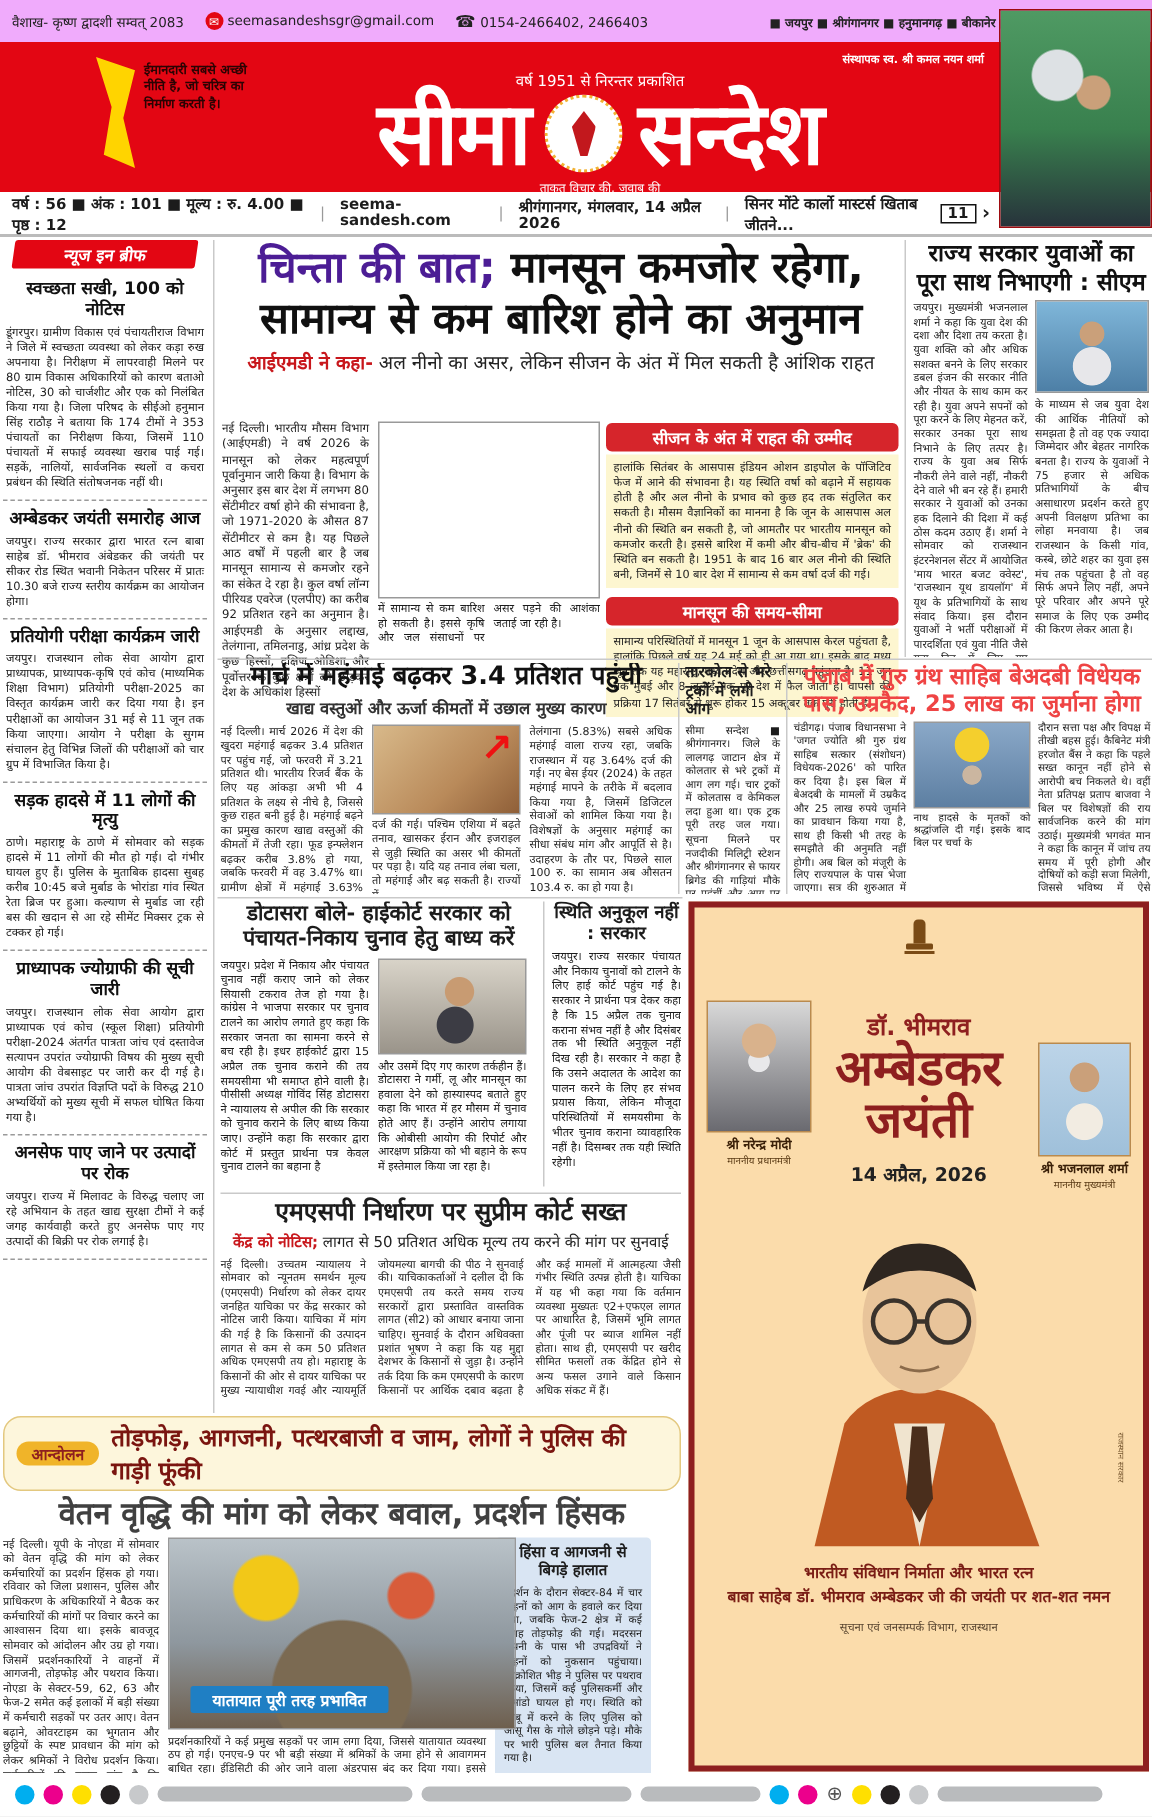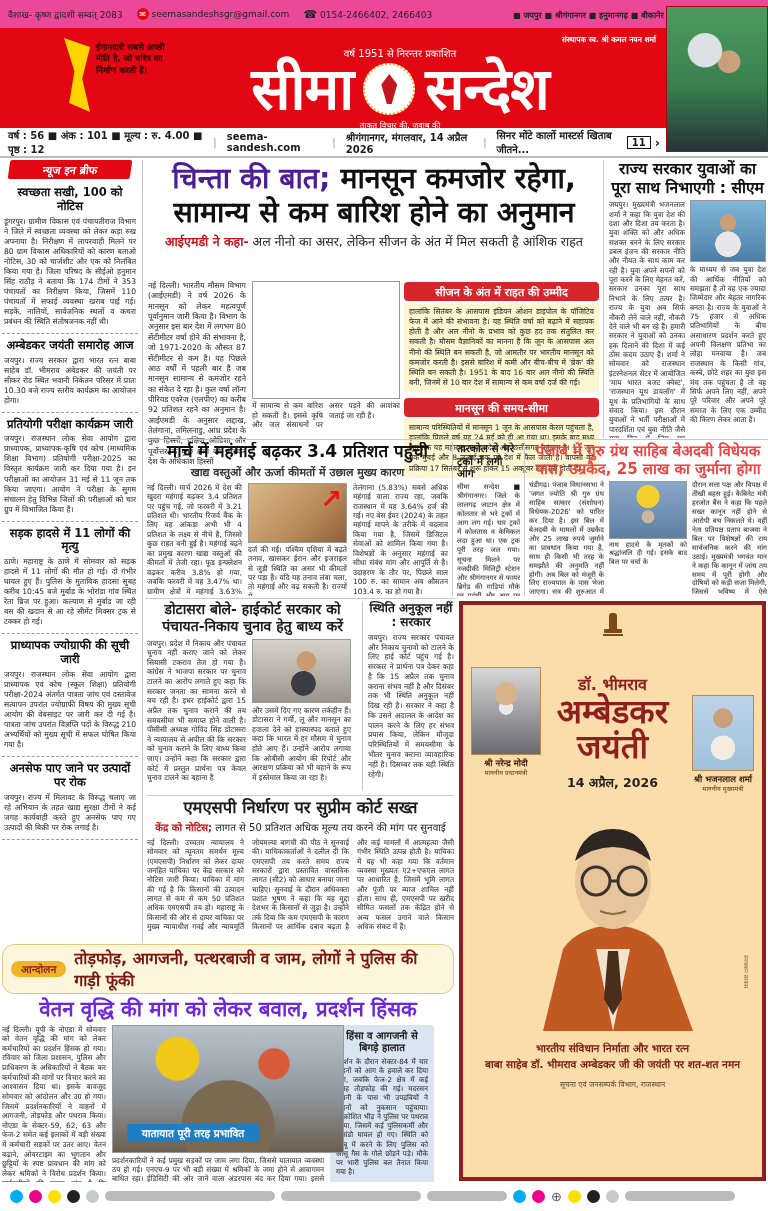--- a/index.html
+++ b/index.html
@@ -3,21 +3,21 @@
 <meta charset="utf-8">
 <style>
   html,body{margin:0;padding:0;background:#e9e9e9;}
   *{box-sizing:border-box;}
   .page{
     position:relative;width:768px;height:1211px;margin:0 auto;background:#fff;
     font-family:"DejaVu Sans","Liberation Sans",sans-serif;color:#1c1c1c;overflow:hidden;
   }
   .abs{position:absolute;}
   
-  .topbar{top:0;left:0;width:768px;height:28px;display:flex;align-items:center;gap:14px;padding:0 8px;font-size:9px;color:#222;background:#ec4899;}
+  .topbar{top:0;left:0;width:768px;height:28px;display:flex;align-items:center;gap:14px;padding:0 8px;font-size:9px;color:#222;background:#f0abfc;}
   .topbar .grow{flex:1;}
   .ic-round{display:inline-flex;width:12px;height:12px;border-radius:50%;background:#e30613;color:#fff;font-size:8px;align-items:center;justify-content:center;margin-right:3px;}
   .ic-phone{font-size:11px;margin-right:3px;}
   .cities{font-size:8px;font-weight:bold;}
   
   .masthead{top:28px;left:0;width:768px;height:100px;background:#e30613;overflow:visible;}
   .ribbon{position:absolute;left:64px;top:10px;width:26px;height:74px;background:#ffd400;clip-path:polygon(0 0,100% 12%,70% 55%,100% 100%,20% 88%,40% 45%);}
   .motto{position:absolute;left:96px;top:14px;width:84px;font-size:8.5px;font-weight:bold;color:#2a0303;line-height:1.35;}
   .mast-center{position:absolute;left:190px;top:2px;width:420px;text-align:center;color:#fff;}
   .since{font-size:10px;margin-top:16px;}
@@ -120,21 +120,21 @@
   .msp{left:147px;top:795px;width:307px;height:146px;border-top:1px solid #c9c9c9;padding-top:3px;overflow:hidden;}
   .msp h2{margin:0;font-size:16.5px;font-weight:900;text-align:center;line-height:1.15;}
   .msp .sub{font-size:10px;text-align:center;margin:2px 0 4px;color:#222;}
   .msp .sub b{color:#c8171c;}
   .msp .cols{column-count:3;column-gap:8px;font-size:7.2px;line-height:1.3;text-align:justify;}
   
   .protest{left:2px;top:944px;width:452px;height:238px;overflow:hidden;}
   .kicker{display:flex;align-items:center;gap:8px;background:#fdf6dc;border:1px solid #e3c87f;border-radius:12px;padding:2px 8px;}
   .kicker .pill{background:#f0b429;color:#8e1f1f;font-weight:900;font-size:10.5px;border-radius:10px;padding:1px 10px;flex:none;}
   .kicker .ktext{font-size:16px;font-weight:800;color:#7a1510;}
-  .protest h2{margin:4px 0 4px;font-size:20.5px;font-weight:900;text-align:center;line-height:1.1;color:#6d28d9;}
+  .protest h2{margin:4px 0 4px;font-size:20.5px;font-weight:900;text-align:center;line-height:1.1;color:#404040;}
   .pr-row{display:flex;gap:6px;}
   .pr-col{width:104px;font-size:7.3px;line-height:1.32;text-align:justify;}
   .pr-mid{width:212px;}
   .protest-photo{position:relative;width:232px;height:128px;border:1px solid #999;
     background:
       radial-gradient(circle at 28% 26%,#f2c818 0 11%,transparent 12%),
       radial-gradient(circle at 70% 30%,#d85c3a 0 8%,transparent 9%),
       radial-gradient(circle at 50% 80%,#7b6a52 0 30%,transparent 31%),
       linear-gradient(180deg,#b9c2c8 0%,#8e979e 55%,#6e5f4e 100%);}
   .blue-label{position:absolute;left:14px;bottom:10px;right:84px;background:#1f7fc4;color:#fff;font-weight:800;font-size:10.5px;text-align:center;padding:2px 4px;border-radius:2px;}

